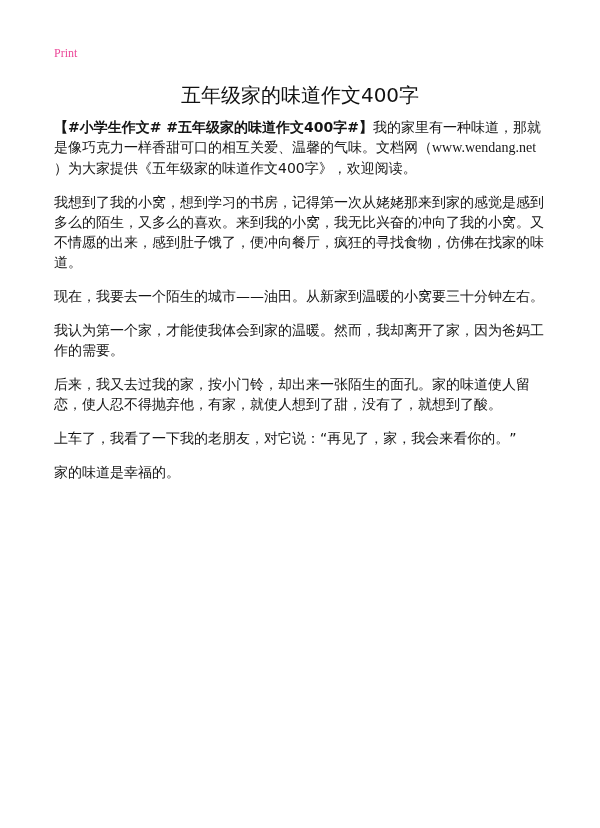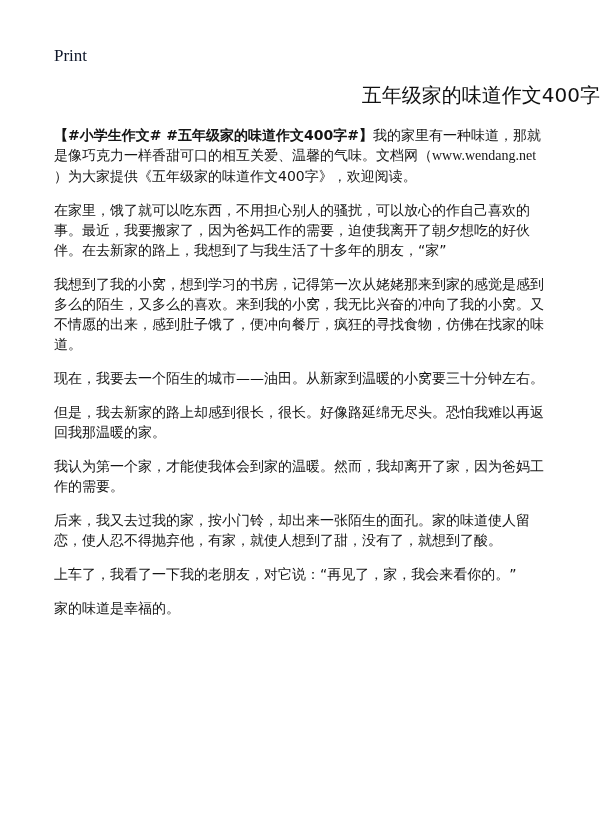--- a/index.html
+++ b/index.html
@@ -1,38 +1,36 @@
 <!DOCTYPE html>
 <html><head>
 <meta charset="utf-8">
 <style>
   html, body { margin: 0; padding: 0; background: #ffffff; }
   body { width: 600px; height: 828px; position: relative; overflow: hidden; color: #111; }
   .page { position: absolute; left: 0; top: 0; width: 600px; height: 828px; }
-  .print { position: absolute; left: 54px; top: 46px; font-family: "Liberation Serif", serif; font-size: 17px; color: #0f172a; }
-  .title { position: absolute; left: 0; width: 600px; top: 82px; text-align: right; font-family: "DejaVu Sans", sans-serif; font-size: 20px; color: #111; }
+  .print { position: absolute; left: 54px; top: 46px; font-family: "Liberation Serif", serif; font-size: 12px; color: #ec4899; }
+  .title { position: absolute; left: 0; width: 600px; top: 82px; text-align: center; font-family: "DejaVu Sans", sans-serif; font-size: 20px; color: #111; }
   .body { position: absolute; left: 54px; width: 500px; top: 117px; font-family: "DejaVu Sans", sans-serif; font-size: 14px; line-height: 20px; color: #151515; }
-  .body p { margin: 8px 0 14px 0; }
+  .body p { margin: 0 0 14px 0; }
   .intro-tags { font-weight: bold; }
   .url { font-family: "Liberation Serif", serif; }
   .section-head { font-weight: bold; margin: 0 0 14px -4px !important; }
 </style>
 </head>
 <body>
 
 <div class="page">
   <div class="print">Print</div>
   <div class="title">五年级家的味道作文400字</div>
 
   <div class="body">
     <p><span class="intro-tags">【#小学生作文# #五年级家的味道作文400字#】</span><span>我的家里有一种味道，那就是像巧克力一样香甜可口的相互关爱、温馨的气味。文档网（</span><span class="url">www.wendang.net</span><span> ）为大家提供《五年级家的味道作文400字》，欢迎阅读。</span></p>
 
-    <p>在家里，饿了就可以吃东西，不用担心别人的骚扰，可以放心的作自己喜欢的事。最近，我要搬家了，因为爸妈工作的需要，迫使我离开了朝夕想吃的好伙伴。在去新家的路上，我想到了与我生活了十多年的朋友，“家”</p>
     <p>我想到了我的小窝，想到学习的书房，记得第一次从姥姥那来到家的感觉是感到多么的陌生，又多么的喜欢。来到我的小窝，我无比兴奋的冲向了我的小窝。又不情愿的出来，感到肚子饿了，便冲向餐厅，疯狂的寻找食物，仿佛在找家的味道。</p>
     <p>现在，我要去一个陌生的城市——油田。从新家到温暖的小窝要三十分钟左右。</p>
-    <p>但是，我去新家的路上却感到很长，很长。好像路延绵无尽头。恐怕我难以再返回我那温暖的家。</p>
     <p>我认为第一个家，才能使我体会到家的温暖。然而，我却离开了家，因为爸妈工作的需要。</p>
     <p>后来，我又去过我的家，按小门铃，却出来一张陌生的面孔。家的味道使人留恋，使人忍不得抛弃他，有家，就使人想到了甜，没有了，就想到了酸。</p>
     <p>上车了，我看了一下我的老朋友，对它说：“再见了，家，我会来看你的。”</p>
 
     <p>家的味道是幸福的。</p>
   </div>
 </div>
 
 </body></html>

